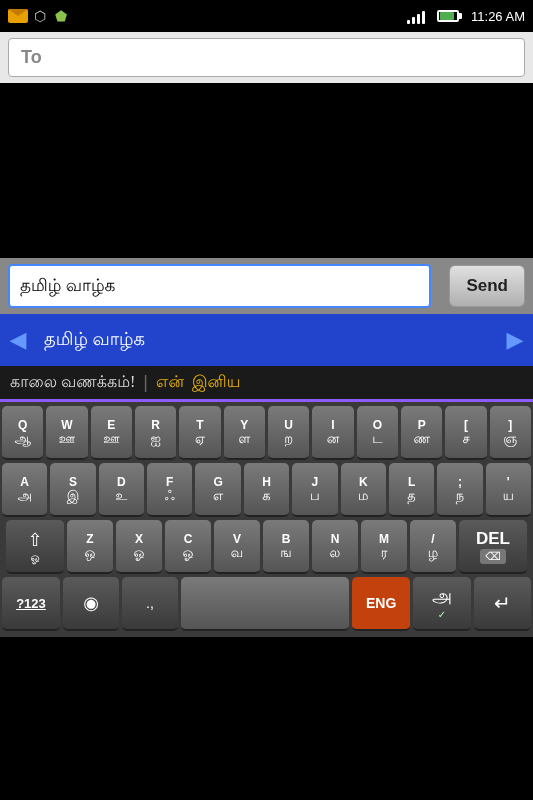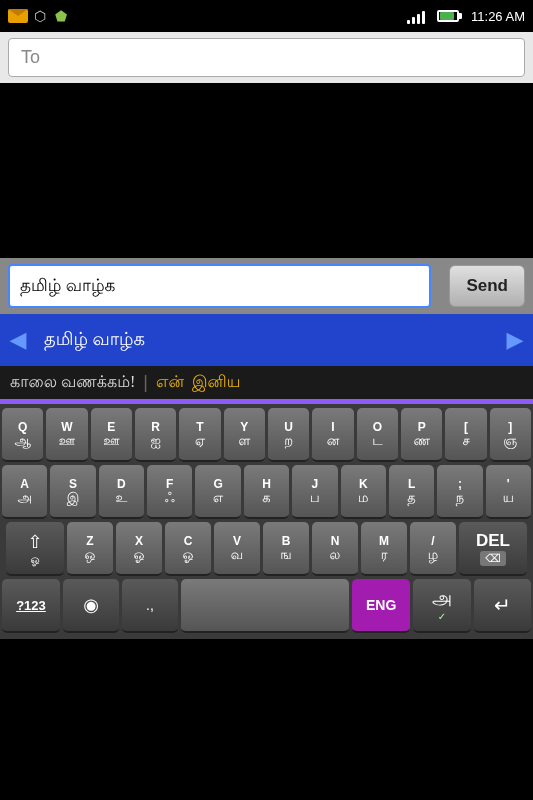--- a/index.html
+++ b/index.html
@@ -104,20 +104,21 @@
       width: 14px;
       margin-left: 1px;
       border-radius: 1px;
     }
 
     
     .to-field-container {
       width: 100%;
       background: #e8e8e8;
       padding: 6px 8px;
+      font-weight: bold;
     }
     .to-field {
       width: 100%;
       background: #fff;
       border: 1px solid #aaa;
       border-radius: 4px;
       padding: 8px 12px;
       font-size: 18px;
       color: #555;
       display: flex;
@@ -199,21 +200,21 @@
     
     .word-row {
       width: 100%;
       background: #1a1a1a;
       padding: 6px 10px;
       display: flex;
       align-items: center;
       gap: 8px;
       font-size: 16px;
       color: #ddd;
-      border-bottom: 5px solid #8b5cf6;
+      border-bottom: 3px solid #8b5cf6;
     }
     .word-separator {
       color: #666;
       font-size: 18px;
     }
     .word-highlight {
       color: #eab308;
       font-family: serif;
     }
 
@@ -276,21 +277,21 @@
       font-size: 13px;
       color: #fff;
       text-decoration: underline;
     }
     .key-space {
       background: linear-gradient(to bottom, #7a7a7a, #555);
       flex: 3;
       max-width: 180px;
     }
     .key-eng {
-      background: #a21caf;
+      background: #c2410c;
       min-width: 58px;
       max-width: 68px;
       font-size: 14px;
       color: #fff;
       font-weight: bold;
     }
     .key-tamil {
       background: linear-gradient(to bottom, #5a5a5a, #3a3a3a);
       min-width: 52px;
       max-width: 62px;

